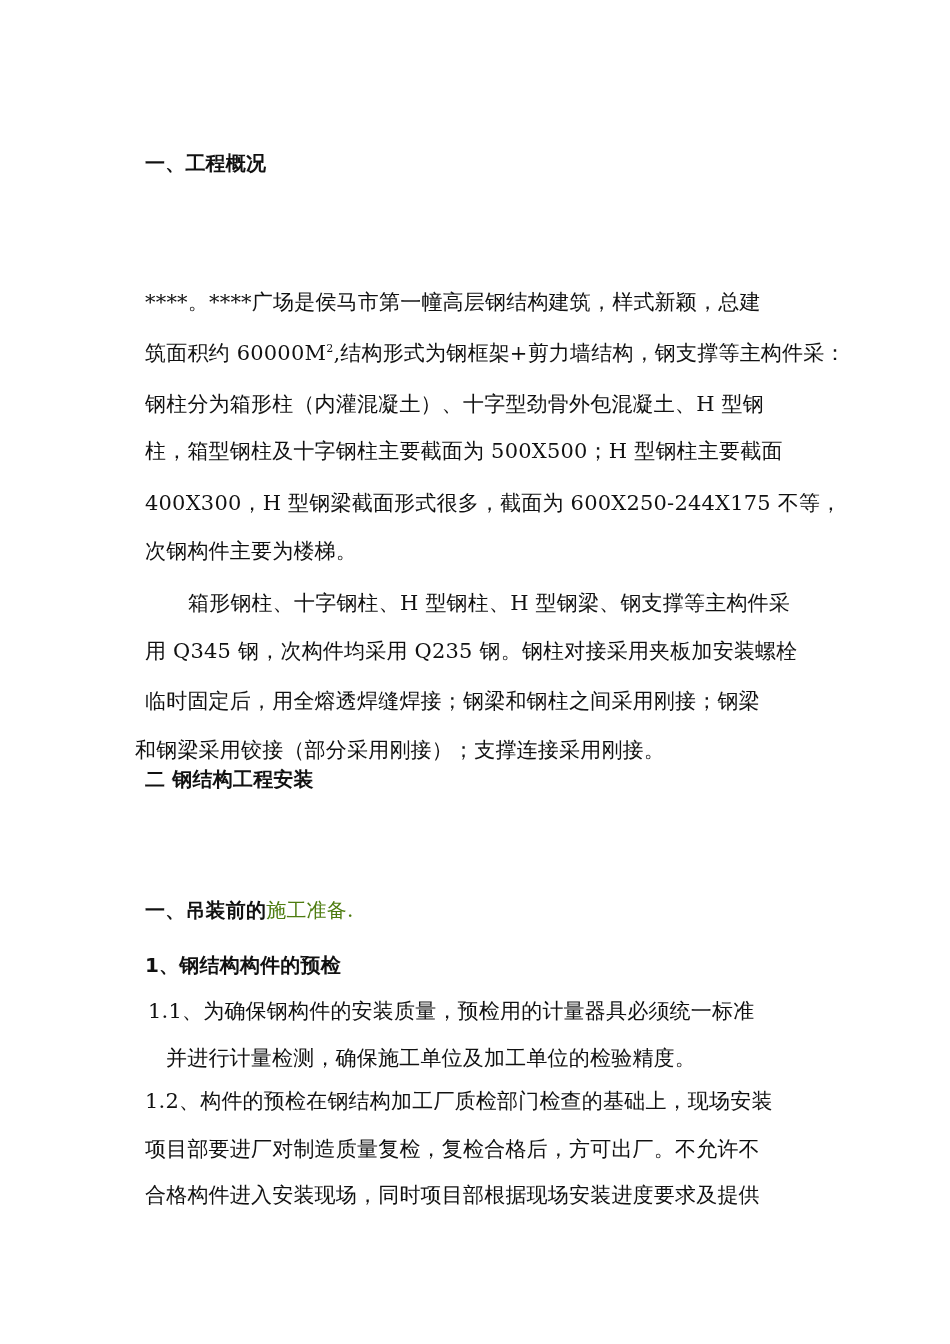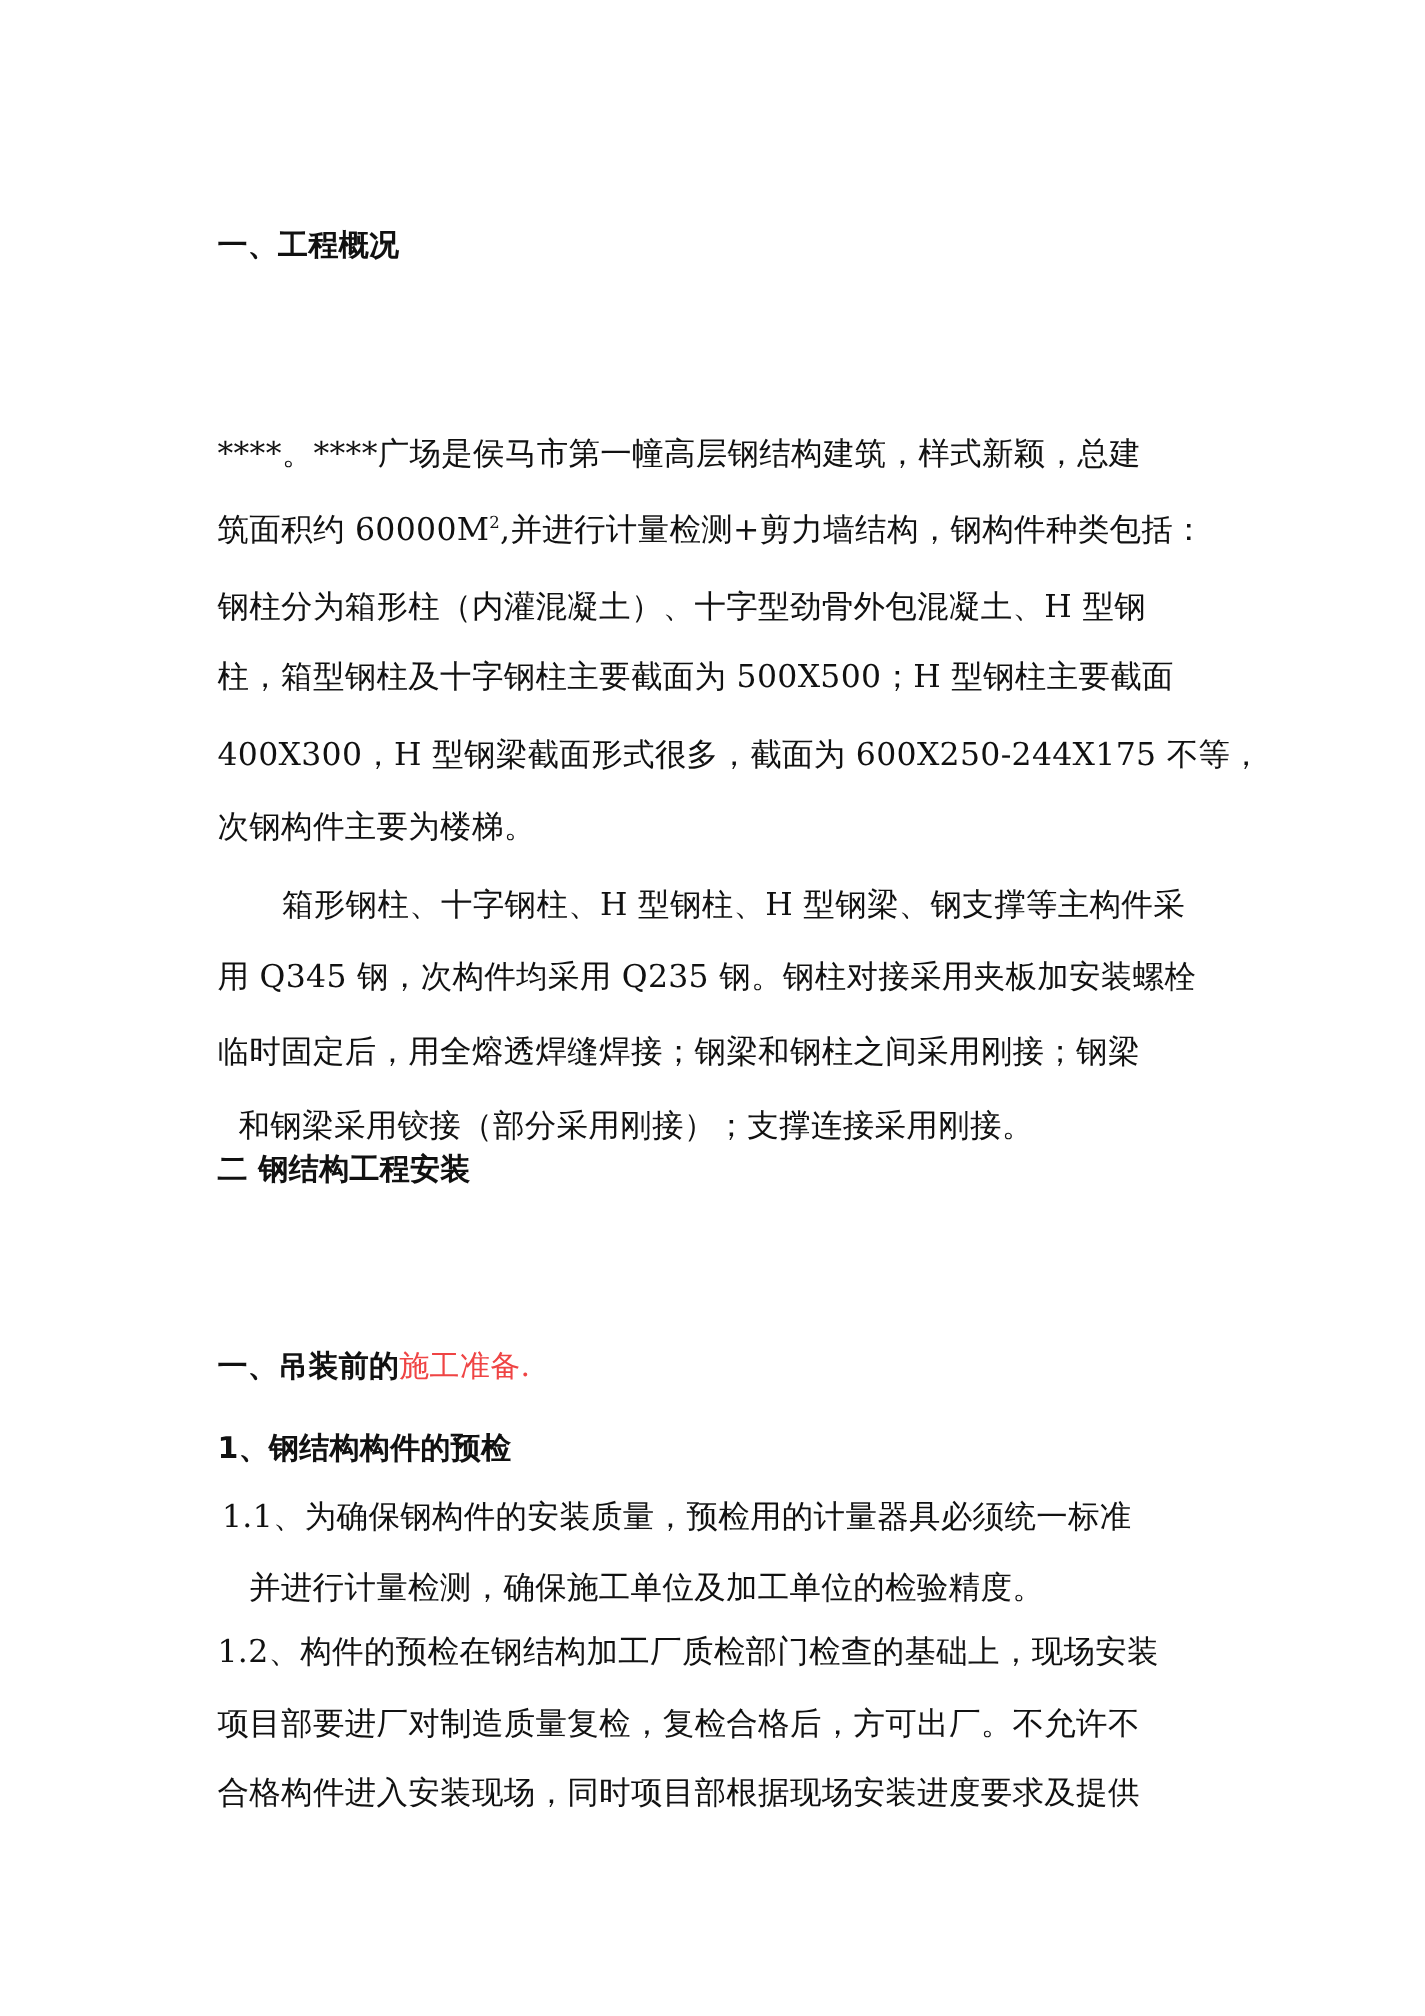--- a/index.html
+++ b/index.html
@@ -1,41 +1,41 @@
 <!DOCTYPE html>
 <html><head>
 <meta charset="utf-8">
 <style>
   html, body { margin: 0; padding: 0; background: #ffffff; }
   body { width: 950px; height: 1344px; position: relative; overflow: hidden;
          font-family: "DejaVu Serif", "Liberation Serif", serif; color: #111; }
   .page { position: absolute; left: 0; top: 0; width: 802px; height: 1344px; border-radius: 16px; }
   .line { position: absolute; white-space: nowrap; font-size: 21px; line-height: 26px; letter-spacing: 0.2px; }
   .h { font-family: "DejaVu Sans", "Liberation Sans", sans-serif; font-weight: bold; font-size: 20px; }
-  .light { font-weight: normal; font-family: "DejaVu Serif", "Liberation Serif", serif; color: #ef4444; }
+  .light { font-weight: normal; font-family: "DejaVu Serif", "Liberation Serif", serif; color: #4d7c0f; }
   sup { font-size: 11px; line-height: 0; vertical-align: 8px; }
 </style>
 </head>
 <body>
 
 <div class="page">
 
   <div class="line h" style="left:145px; top:150px;">一、工程概况</div>
 
   <div class="line" style="left:145px; top:289px;">****。****广场是侯马市第一幢高层钢结构建筑，样式新颖，总建</div>
-  <div class="line" style="left:145px; top:340px;"><span>筑面积约 60000M</span><sup>2</sup><span>,并进行计量检测+剪力墙结构，钢构件种类包括：</span></div>
+  <div class="line" style="left:145px; top:340px;"><span>筑面积约 60000M</span><sup>2</sup><span>,结构形式为钢框架+剪力墙结构，钢支撑等主构件采：</span></div>
   <div class="line" style="left:145px; top:391px;">钢柱分为箱形柱（内灌混凝土）、十字型劲骨外包混凝土、H 型钢</div>
   <div class="line" style="left:145px; top:438px;">柱，箱型钢柱及十字钢柱主要截面为 500X500；H 型钢柱主要截面</div>
   <div class="line" style="left:145px; top:490px;">400X300，H 型钢梁截面形式很多，截面为 600X250-244X175 不等，</div>
   <div class="line" style="left:188px; top:590px;">箱形钢柱、十字钢柱、H 型钢柱、H 型钢梁、钢支撑等主构件采</div>
 
   <div class="line" style="left:145px; top:538px;">次钢构件主要为楼梯。</div>
   <div class="line" style="left:145px; top:638px;">用 Q345 钢，次构件均采用 Q235 钢。钢柱对接采用夹板加安装螺栓</div>
   <div class="line" style="left:145px; top:688px;">临时固定后，用全熔透焊缝焊接；钢梁和钢柱之间采用刚接；钢梁</div>
-  <div class="line" style="left:159px; top:737px;">和钢梁采用铰接（部分采用刚接）；支撑连接采用刚接。</div>
+  <div class="line" style="left:135px; top:737px;">和钢梁采用铰接（部分采用刚接）；支撑连接采用刚接。</div>
 
   <div class="line h" style="left:145px; top:766px;">二  钢结构工程安装</div>
 
   <div class="line h" style="left:145px; top:897px;"><span>一、吊装前的</span><span class="light">施工准备.</span></div>
 
   <div class="line h" style="left:145px; top:952px;">1、钢结构构件的预检</div>
 
   <div class="line" style="left:148px; top:998px;">1.1、为确保钢构件的安装质量，预检用的计量器具必须统一标准</div>
   <div class="line" style="left:166px; top:1045px;">并进行计量检测，确保施工单位及加工单位的检验精度。</div>
   <div class="line" style="left:145px; top:1088px;">1.2、构件的预检在钢结构加工厂质检部门检查的基础上，现场安装</div>

